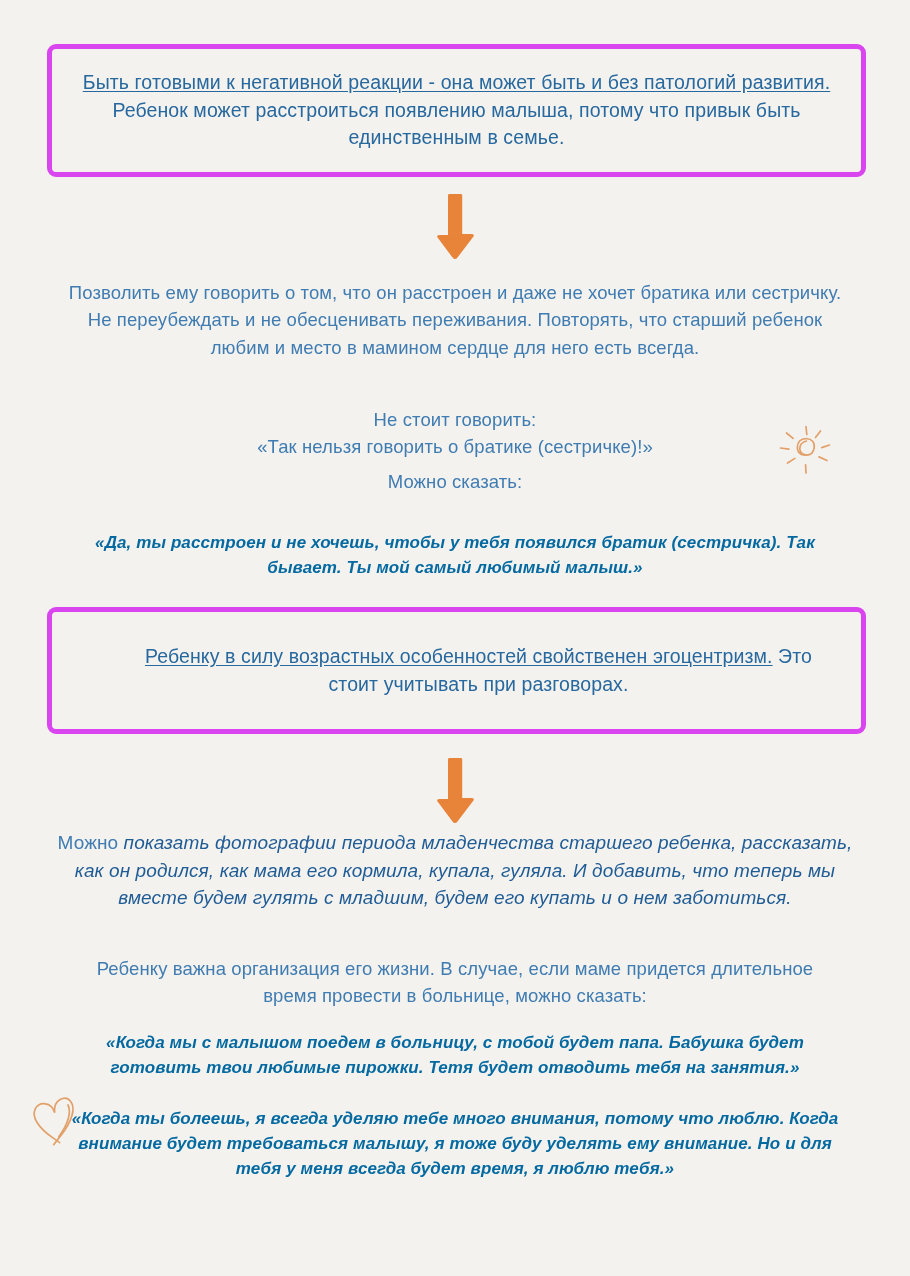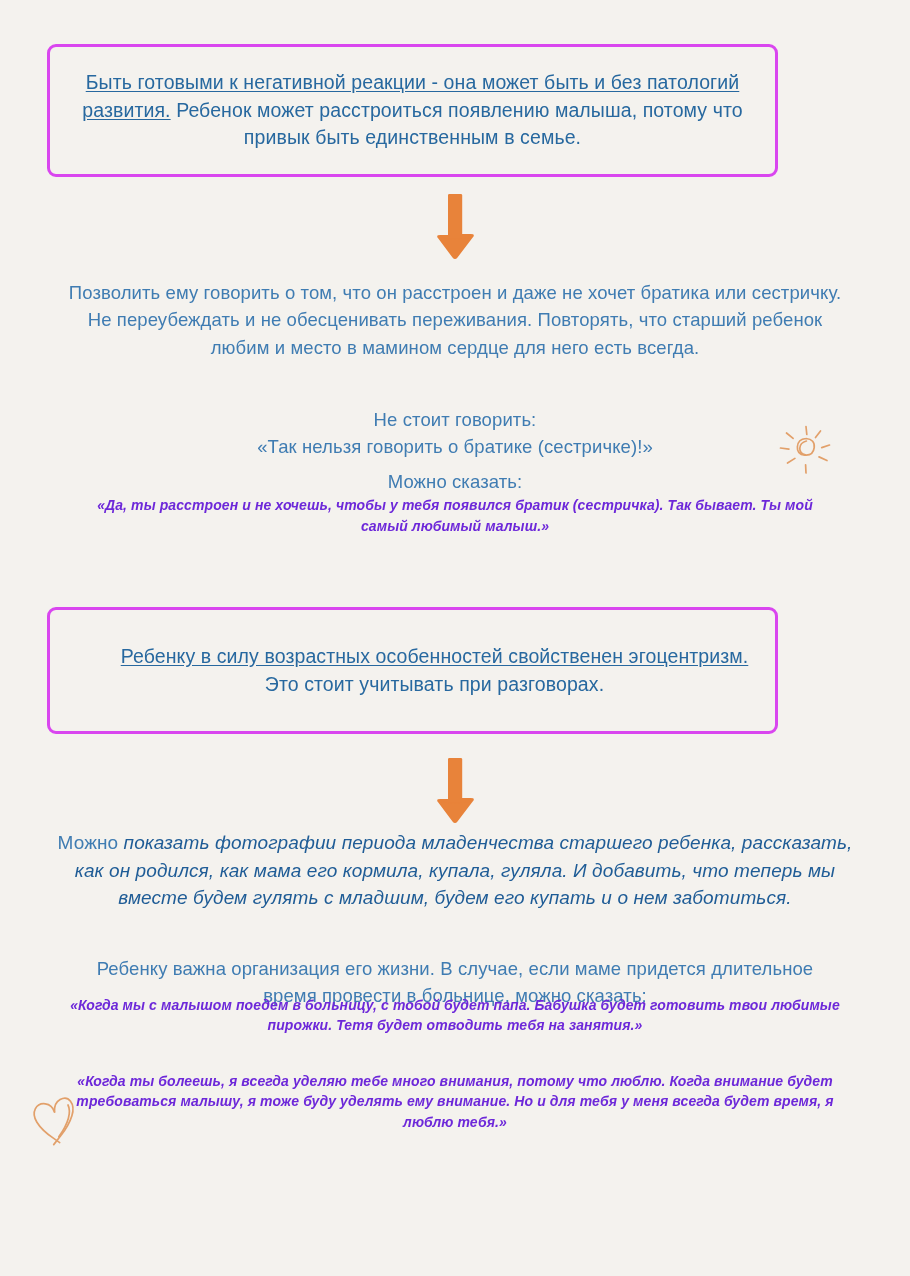--- a/index.html
+++ b/index.html
@@ -19,23 +19,23 @@
     position: relative;
     width: 910px;
     height: 1276px;
     box-sizing: border-box;
   }
 
   
   .callout {
     position: absolute;
     left: 47px;
-    width: 731px;
+    width: 819px;
     box-sizing: border-box;
-    border: 3px solid #d946ef;
+    border: 5px solid #d946ef;
     border-radius: 9px;
     background: #f4f2ee;
     display: flex;
     align-items: center;
     justify-content: center;
   }
   .callout-1 { top: 44px; height: 133px; }
   .callout-2 { top: 607px; height: 127px; padding-left: 44px; }
 
   .callout-text {
@@ -78,26 +78,27 @@
     text-align: center;
     box-sizing: border-box;
   }
   .body-light {
     color: #3f7cb2;
     font-size: 18.5px;
     line-height: 1.48;
     letter-spacing: 0.1px;
   }
   .quote-strong {
-    color: #6d28d9;
-    font-size: 14px;
+    color: #0369a1;
+    font-size: 17px;
     line-height: 1.46;
     font-style: italic;
     font-weight: bold;
     letter-spacing: 0.1px;
+    margin-top: 36px;
   }
   .mixed {
     color: #1f5c96;
     font-size: 19px;
     line-height: 1.46;
     letter-spacing: 0.1px;
   }
   .mixed .lead {
     font-style: normal;
     font-weight: normal;

